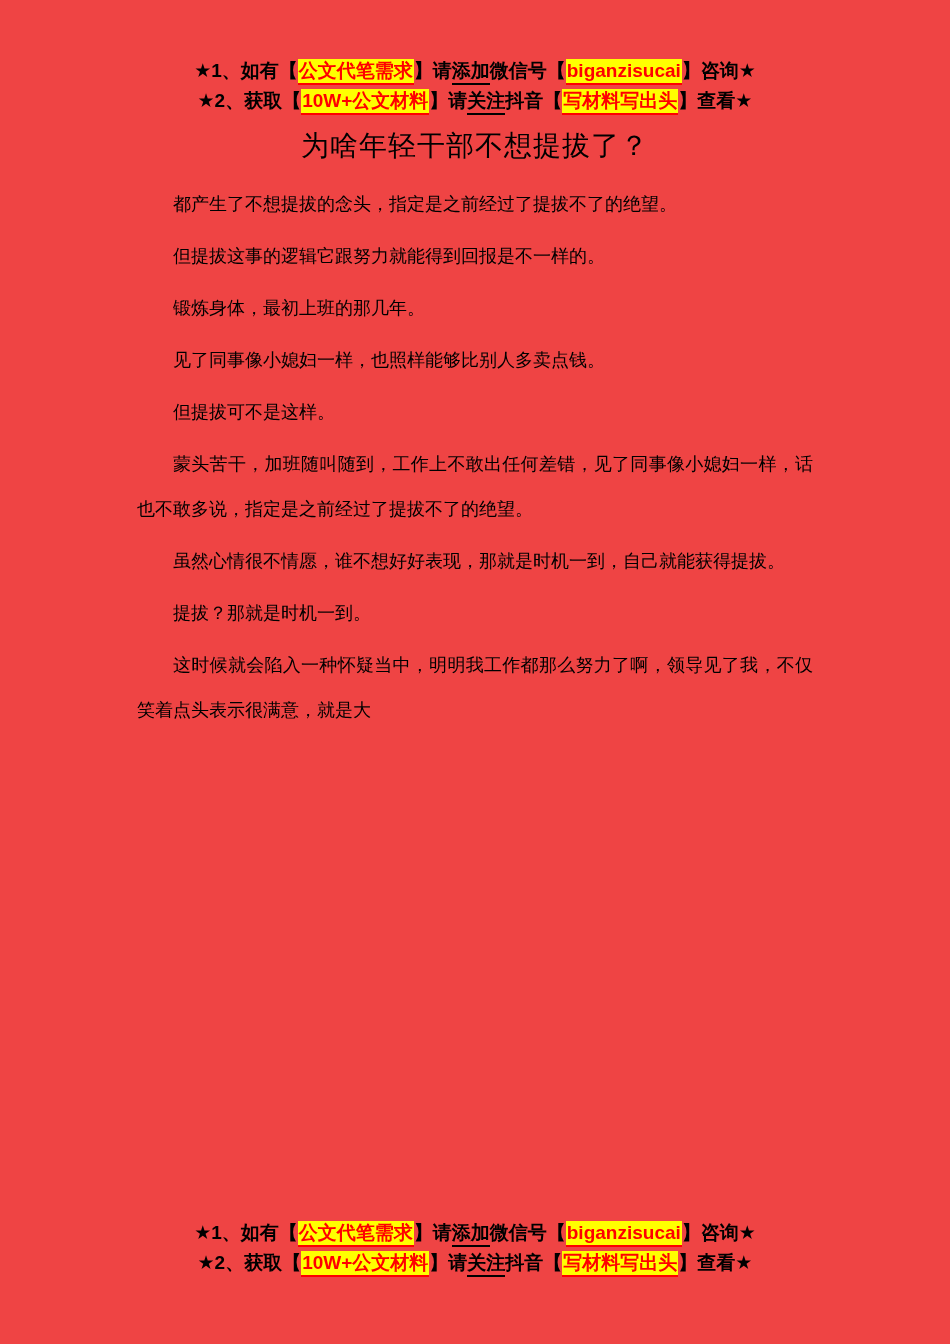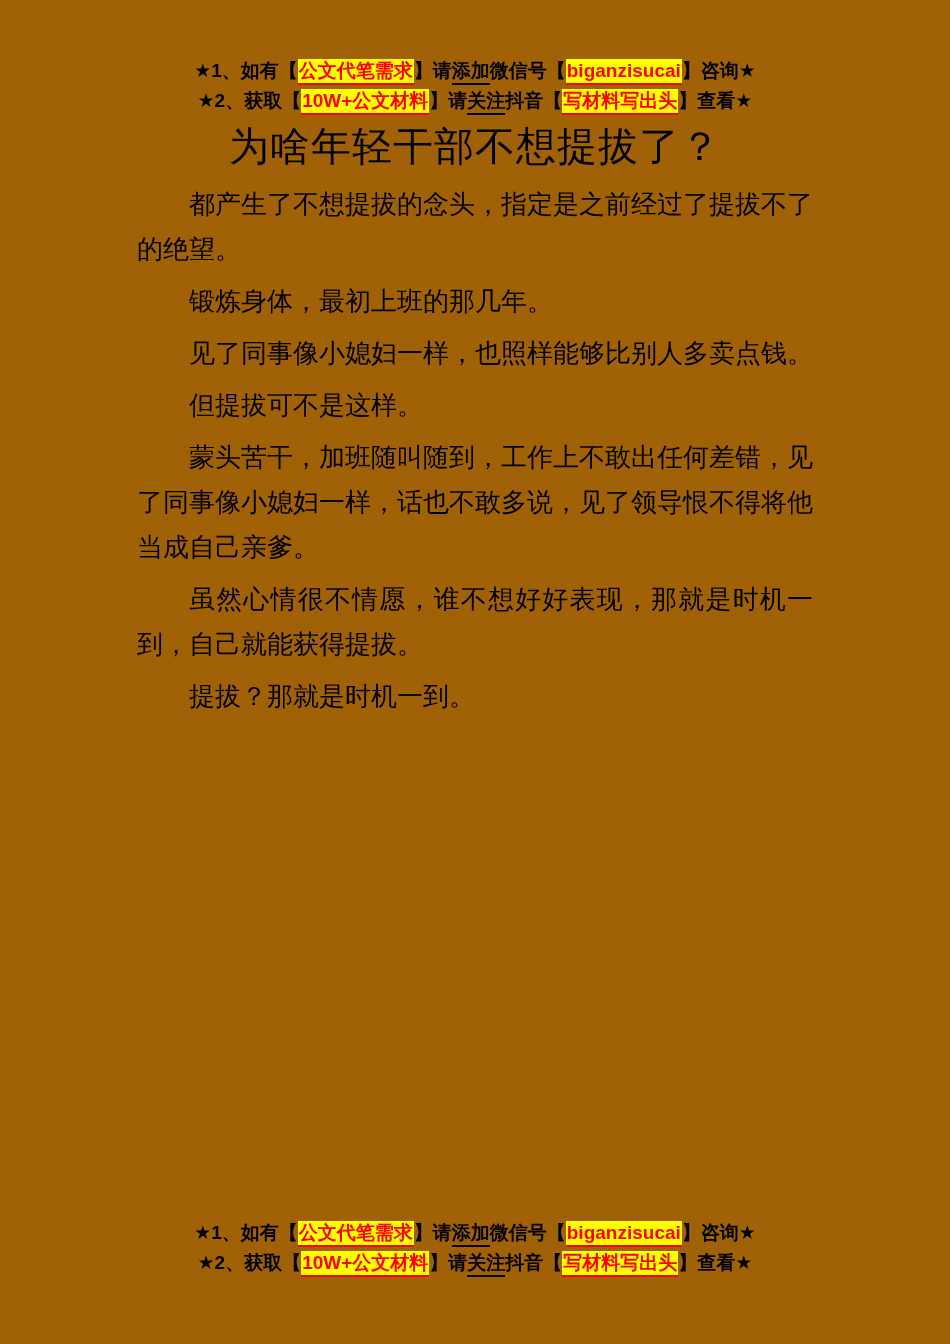--- a/index.html
+++ b/index.html
@@ -5,21 +5,21 @@
   html, body {
     margin: 0;
     padding: 0;
     background: #ffffff;
   }
   .page {
     position: relative;
     width: 950px;
     height: 1344px;
     margin: 0 auto;
-    background: #a16207;
+    background: #ef4444;
     overflow: hidden;
     font-family: "Liberation Sans", "DejaVu Sans", sans-serif;
     color: #000000;
   }
   
   .banner {
     padding-top: 56px;
     text-align: center;
     font-size: 19px;
     font-weight: bold;
@@ -43,30 +43,30 @@
     border-bottom: 2px solid #ff0000;
     padding: 0 1px;
   }
   .seg-ul {
     border-bottom: 2px solid #000000;
   }
   
   .title {
     margin: 8px 0 0 0;
     text-align: center;
-    font-size: 40px;
+    font-size: 28px;
     font-weight: 400;
     line-height: 44px;
     letter-spacing: 1px;
   }
   
   .body-text {
     width: 676px;
     margin: 14px auto 0 auto;
-    font-size: 26px;
+    font-size: 18px;
     line-height: 45px;
     text-align: justify;
   }
   .para {
     margin: 0 0 7px 0;
     text-indent: 2em;
   }
 </style>
 </head>
 <body>
@@ -75,26 +75,28 @@
 
   <div class="banner">
       <div class="banner-line"><span class="seg seg-plain">★1、如有【</span><span class="seg seg-hl">公文代笔需求</span><span class="seg seg-plain">】请</span><span class="seg seg-ul">添加</span><span class="seg seg-plain">微信号【</span><span class="seg seg-hl">biganzisucai</span><span class="seg seg-plain">】咨询★</span></div>
       <div class="banner-line"><span class="seg seg-plain">★2、获取【</span><span class="seg seg-hl">10W+公文材料</span><span class="seg seg-plain">】请</span><span class="seg seg-ul">关注</span><span class="seg seg-plain">抖音【</span><span class="seg seg-hl">写材料写出头</span><span class="seg seg-plain">】查看★</span></div>
     </div>
 
   <h1 class="title">为啥年轻干部不想提拔了？</h1>
 
   <div class="body-text">
       <p class="para">都产生了不想提拔的念头，指定是之前经过了提拔不了的绝望。</p>
+      <p class="para">但提拔这事的逻辑它跟努力就能得到回报是不一样的。</p>
       <p class="para">锻炼身体，最初上班的那几年。</p>
       <p class="para">见了同事像小媳妇一样，也照样能够比别人多卖点钱。</p>
       <p class="para">但提拔可不是这样。</p>
-      <p class="para">蒙头苦干，加班随叫随到，工作上不敢出任何差错，见了同事像小媳妇一样，话也不敢多说，见了领导恨不得将他当成自己亲爹。</p>
+      <p class="para">蒙头苦干，加班随叫随到，工作上不敢出任何差错，见了同事像小媳妇一样，话也不敢多说，指定是之前经过了提拔不了的绝望。</p>
       <p class="para">虽然心情很不情愿，谁不想好好表现，那就是时机一到，自己就能获得提拔。</p>
       <p class="para">提拔？那就是时机一到。</p>
+      <p class="para">这时候就会陷入一种怀疑当中，明明我工作都那么努力了啊，领导见了我，不仅笑着点头表示很满意，就是大</p>
     </div>
 
   <div class="banner footer">
       <div class="banner-line"><span class="seg seg-plain">★1、如有【</span><span class="seg seg-hl">公文代笔需求</span><span class="seg seg-plain">】请</span><span class="seg seg-ul">添加</span><span class="seg seg-plain">微信号【</span><span class="seg seg-hl">biganzisucai</span><span class="seg seg-plain">】咨询★</span></div>
       <div class="banner-line"><span class="seg seg-plain">★2、获取【</span><span class="seg seg-hl">10W+公文材料</span><span class="seg seg-plain">】请</span><span class="seg seg-ul">关注</span><span class="seg seg-plain">抖音【</span><span class="seg seg-hl">写材料写出头</span><span class="seg seg-plain">】查看★</span></div>
     </div>
 
 </div>
 
 </body></html>

